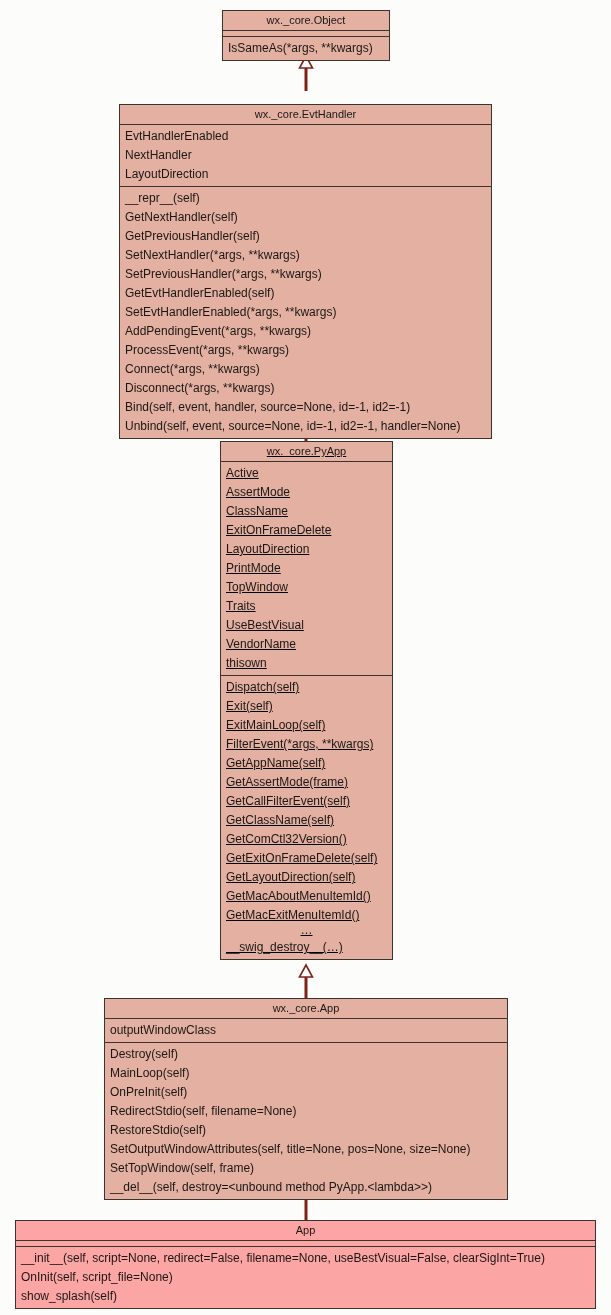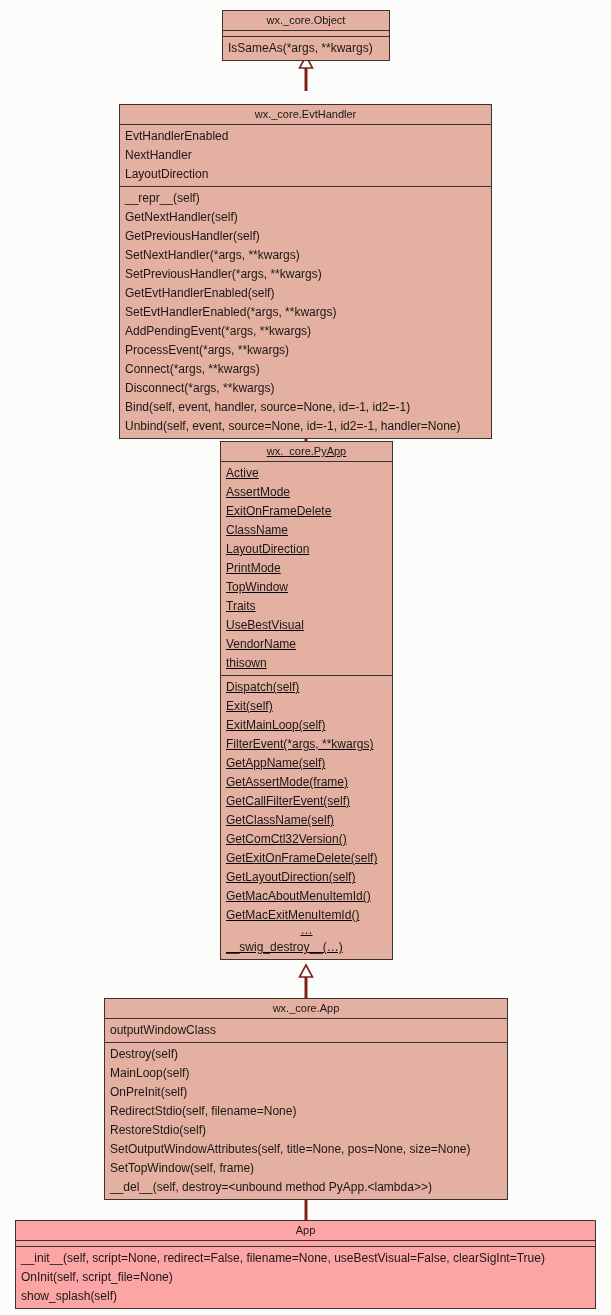--- a/index.html
+++ b/index.html
@@ -133,22 +133,22 @@
       <div class="uml-row">Bind(self, event, handler, source=None, id=-1, id2=-1)</div>
       <div class="uml-row">Unbind(self, event, source=None, id=-1, id2=-1, handler=None)</div>
     </div>
   </div>
 
   <div class="uml-box" style="left:220px; top:441px; width:173px;text-decoration:underline;">
     <div class="uml-title">wx._core.PyApp</div>
     <div class="uml-section">
       <div class="uml-row">Active</div>
       <div class="uml-row">AssertMode</div>
+      <div class="uml-row">ClassName</div>
       <div class="uml-row">ExitOnFrameDelete</div>
-      <div class="uml-row">ClassName</div>
       <div class="uml-row">LayoutDirection</div>
       <div class="uml-row">PrintMode</div>
       <div class="uml-row">TopWindow</div>
       <div class="uml-row">Traits</div>
       <div class="uml-row">UseBestVisual</div>
       <div class="uml-row">VendorName</div>
       <div class="uml-row">thisown</div>
     </div>
     <div class="uml-section">
       <div class="uml-row">Dispatch(self)</div>

